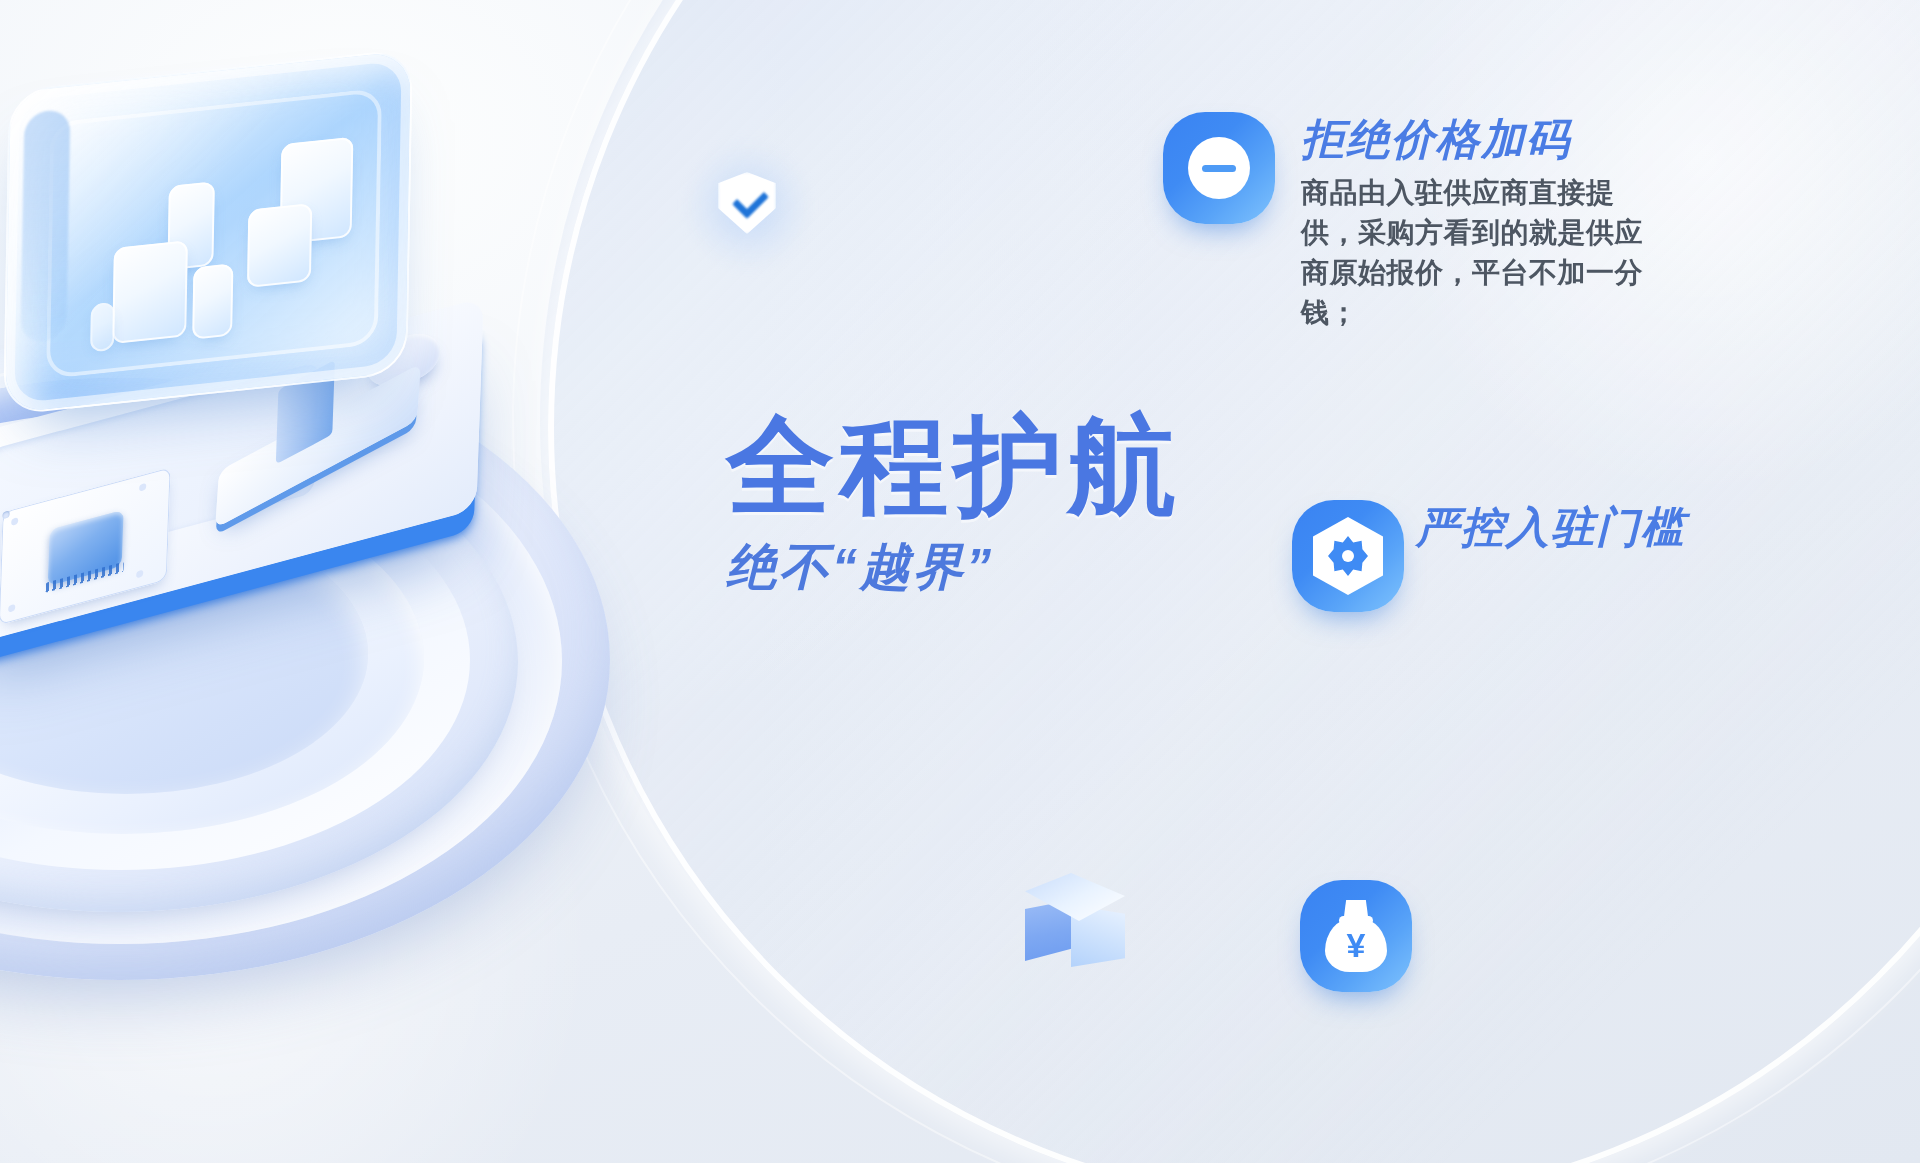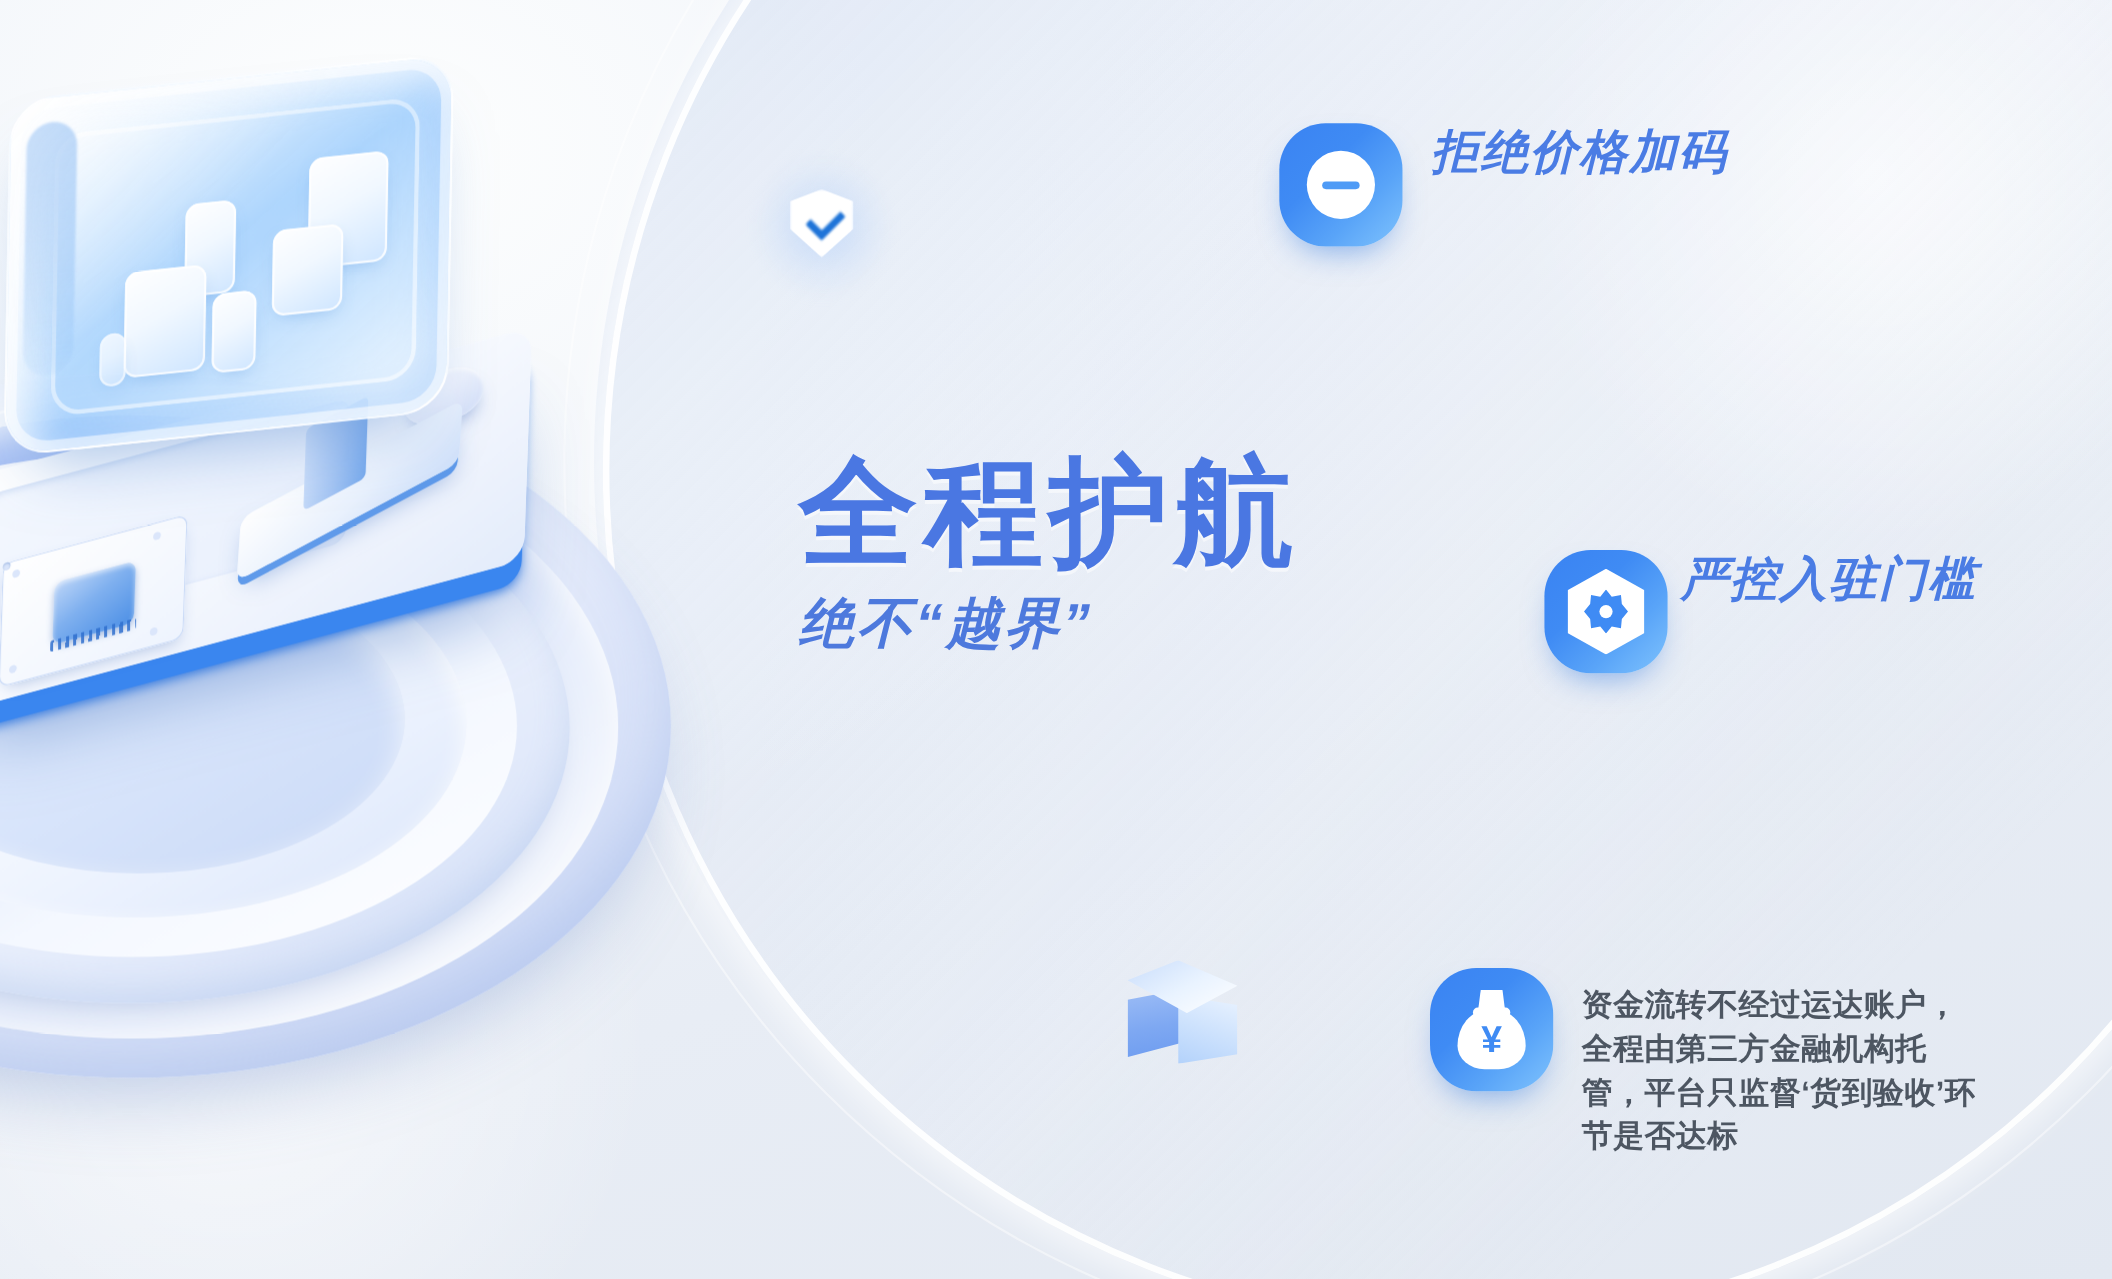--- a/index.html
+++ b/index.html
@@ -147,21 +147,21 @@
   .hl-sub{font-size:46px;font-weight:bold;font-style:italic;letter-spacing:4px;color:#4d79dd;
     line-height:1.1;text-shadow:0 2px 0 rgba(255,255,255,.6);}
   .hl-main{font-size:108px;font-weight:bold;letter-spacing:6px;color:#4a77e2;line-height:1.15;
     margin-top:6px;text-shadow:0 3px 0 rgba(255,255,255,.5);}
   .hl-tail{font-size:50px;font-weight:bold;font-style:italic;letter-spacing:3px;color:#4d79dd;
     margin-top:12px;line-height:1.1;}
 
   
   .feat{position:absolute;display:flex;align-items:flex-start;gap:26px;justify-content:flex-end;}
   .f1{left:1163px;top:112px;}
-  .f2{left:1404px;top:500px;gap:12px;}
+  .f2{left:1292px;top:500px;gap:12px;}
   .f3{left:1300px;top:880px;}
   .ficon{flex:0 0 auto;width:112px;height:112px;border-radius:42px;
     background:linear-gradient(135deg,#3a83f2 0%,#3f8bf4 38%,#59a4f8 68%,#7fc3fd 100%);
     box-shadow:0 14px 28px -10px rgba(50,120,220,.55);
     display:flex;align-items:center;justify-content:center;position:relative;}
   .ftext{padding-top:4px;}
   .ftitle{font-size:43px;font-weight:bold;font-style:italic;color:#4a7ce4;letter-spacing:2px;
     line-height:1.1;white-space:nowrap;}
   .fdesc{font-size:28px;color:#4d5662;line-height:1.42;margin-top:10px;
     letter-spacing:.5px;font-weight:bold;max-width:368px;}
@@ -248,20 +248,21 @@
   </div>
 
   <div class="feat f1">
     <div class="ficon">
       <div class="g-minus">
           <i></i>
         </div>
     </div>
     <div class="ftext">
       <div class="ftitle">拒绝价格加码</div>
+      <div class="fdesc">商品由入驻供应商直接提供，采购方看到的就是供应商原始报价，平台不加一分钱；</div>
     </div>
   </div>
 
   <div class="feat f2">
     <div class="ficon">
       <div class="g-hex">
         <div class="g-gear"></div>
       </div>
     </div>
     <div class="ftext">
@@ -272,17 +273,16 @@
   <div class="feat f3">
     <div class="ficon">
       <div class="g-bag">
         <div class="neck"></div>
         <div class="tie"></div>
         <div class="body"></div>
         <div class="yen">¥</div>
       </div>
     </div>
     <div class="ftext">
-      <div class="fdesc">资金流转不经过运达账户，全程由第三方金融机构托管，平台只监督‘货到验收’环节是否达标</div>
     </div>
   </div>
 
 </div>
 
 </body></html>

